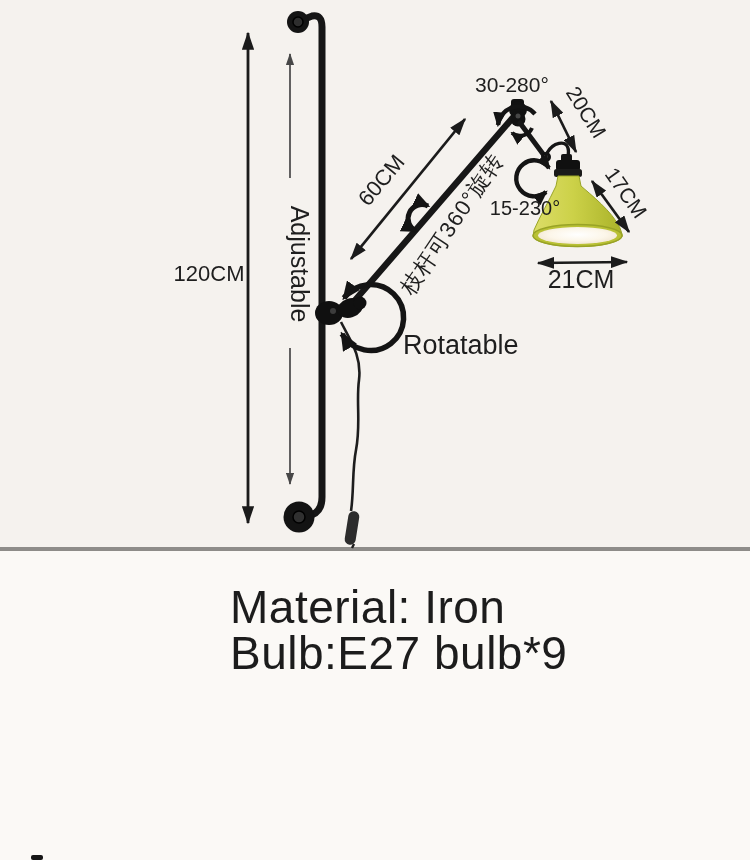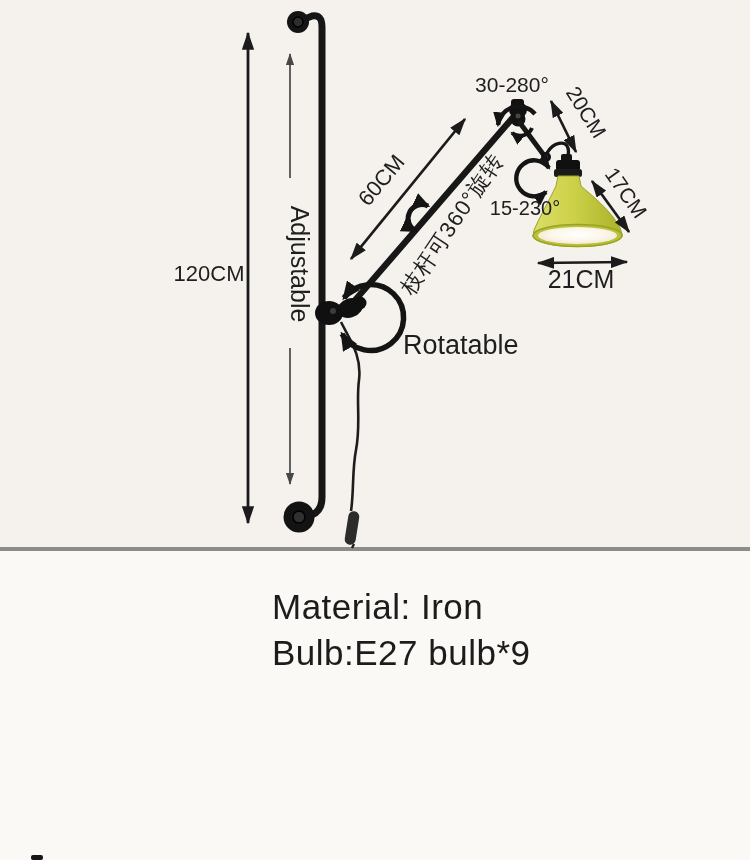--- a/index.html
+++ b/index.html
@@ -5,22 +5,22 @@
   html,body{margin:0;padding:0;}
   body{
     width:750px;height:860px;position:relative;overflow:hidden;
     background:#fbf9f6;
     font-family:"Liberation Sans",sans-serif;
   }
   .stage{position:absolute;inset:0;}
   svg text{font-family:"Liberation Sans",sans-serif;fill:#1e1e1e;}
   .specs{
     position:absolute;left:230px;top:584px;
-    font-size:35px;line-height:46px;color:#1c1c1c;
-    letter-spacing:0.5px;white-space:nowrap;margin-left:42px;
+    font-size:46px;line-height:46px;color:#1c1c1c;
+    letter-spacing:0.5px;white-space:nowrap;
   }
   .edge-mark{
     position:absolute;left:31px;top:855px;width:12px;height:5px;
     background:#161616;border-radius:2px;
   }
 </style>
 </head>
 <body>
 
 <div class="stage">

